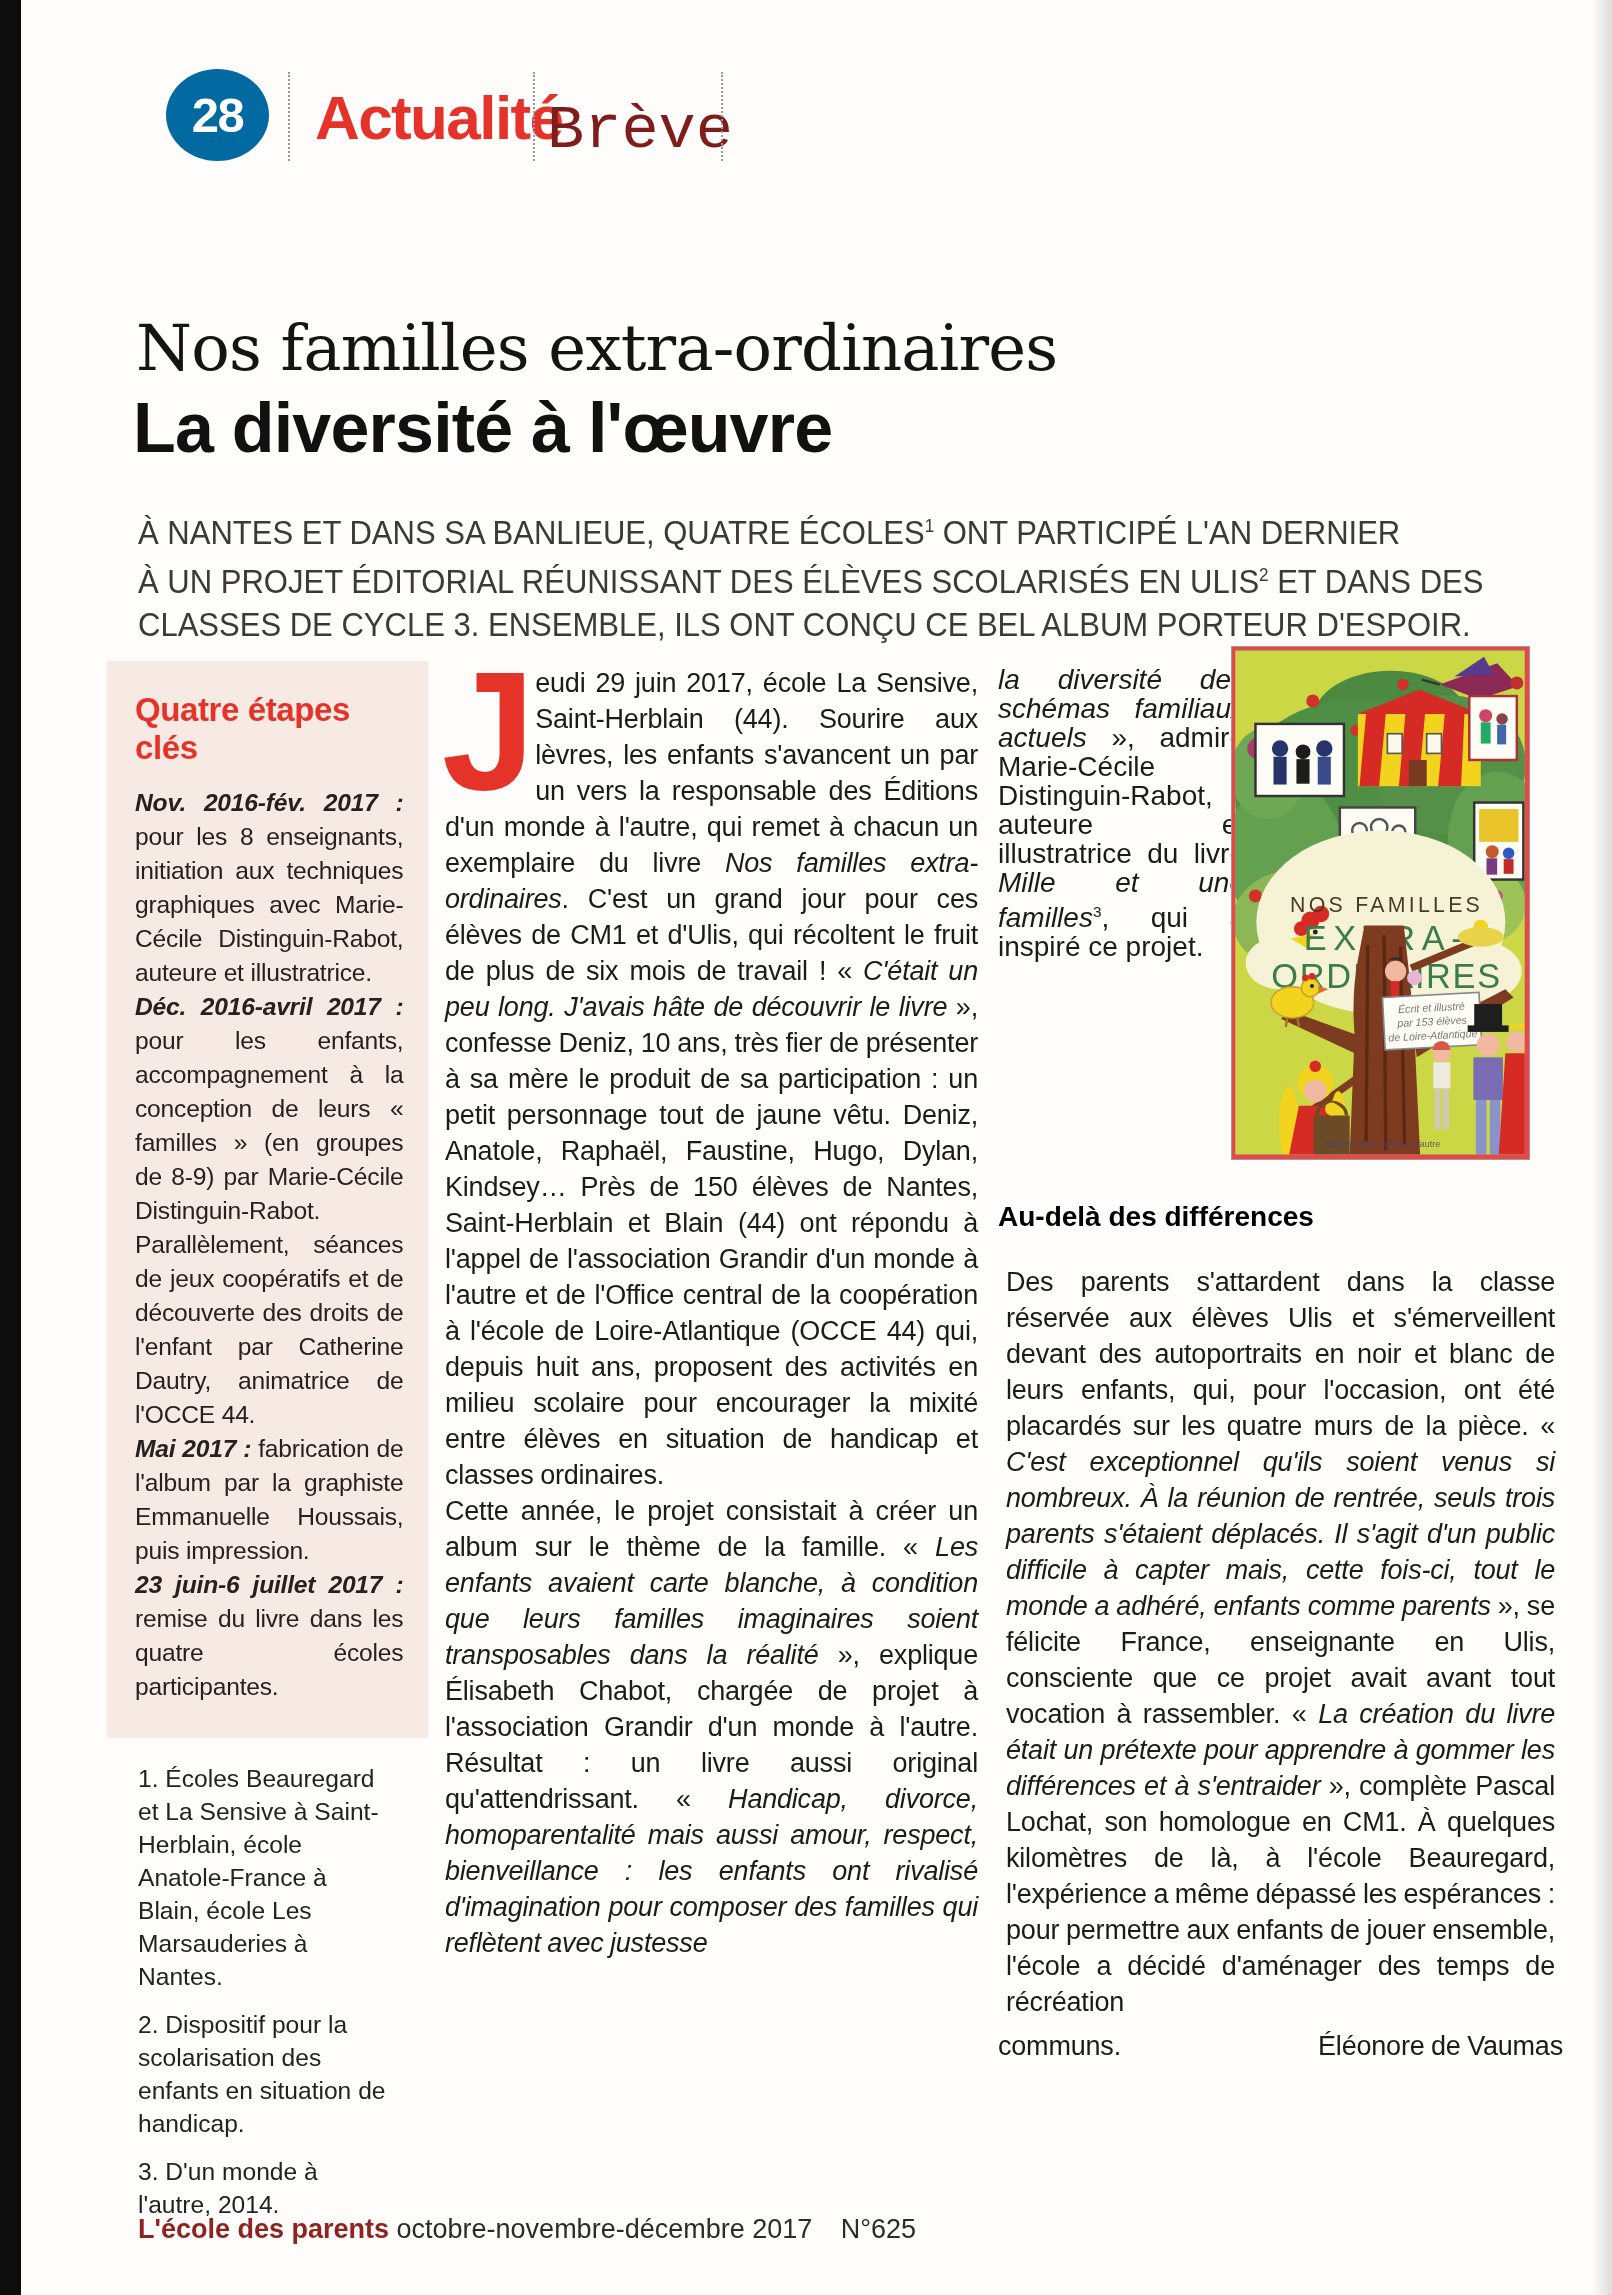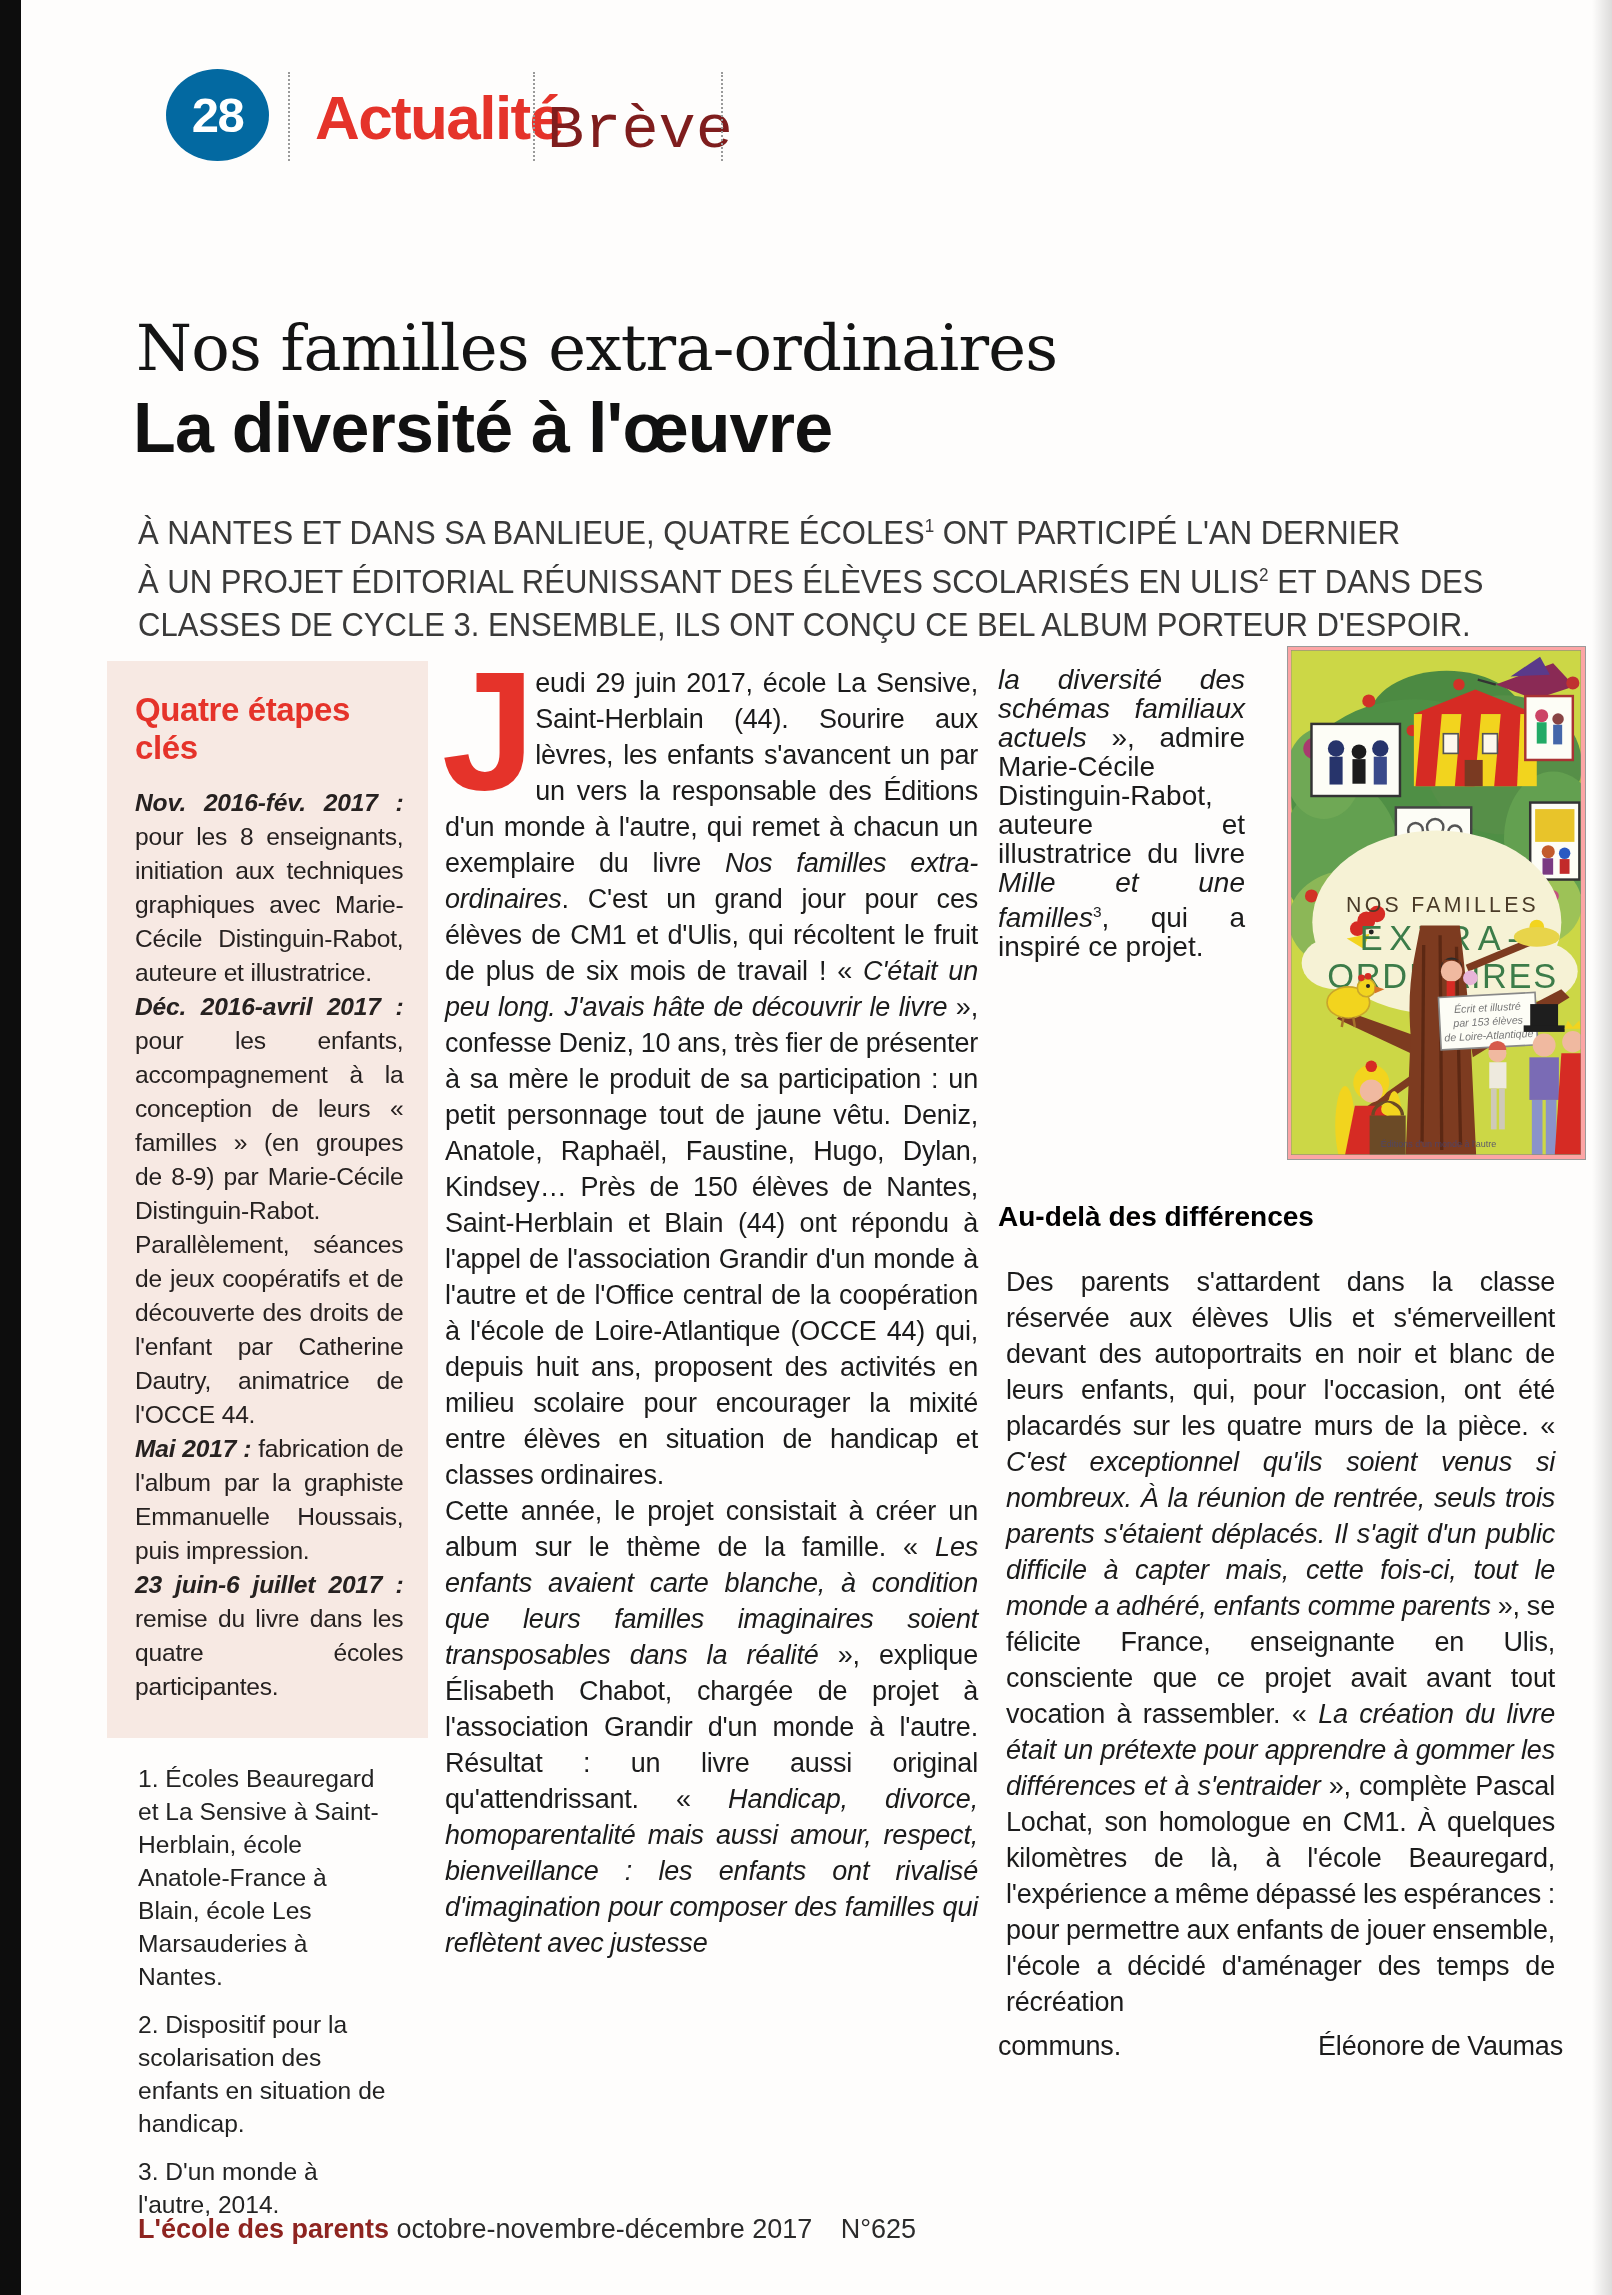--- a/index.html
+++ b/index.html
@@ -38,21 +38,21 @@
   .bodytext{font-size:27px;line-height:36px;text-align:justify;color:#1b1b1b;letter-spacing:-0.2px;word-spacing:-0.8px;}
   .bodytext .i{font-style:italic;}
   .col2{left:445px;top:665px;width:533px;}
   .col2 p{margin:0;}
   .dropcap{float:left;width:82px;height:110px;margin:4.9px 11.5px 0 -3.3px;
     font-size:168px;line-height:123px;font-weight:bold;color:#e5332a;font-family:"Liberation Sans",sans-serif;}
   .col3top{left:998px;top:665px;width:247px;font-size:28px;line-height:29px;text-align:justify;}
   .col3top .i{font-style:italic;}
   .col3top sup{font-size:55%;vertical-align:super;}
   
-  .cover{left:1287px;top:646px;width:290px;height:505px;background:#fca5a5;border:0.8px solid #9a9a9a;
+  .cover{left:1231px;top:646px;width:290px;height:505px;background:#ef4444;border:0.8px solid #9a9a9a;
     box-sizing:content-box;padding:3.3px;}
   .cover svg{display:block;}
   svg text{font-family:"Liberation Sans",sans-serif;}
   
   .sec-head{left:998px;top:1201px;font-size:28px;font-weight:bold;color:#000000;}
   .col3main{left:998px;top:1256px;width:565px;}
   .col3main p{margin:8px;}
   .byline-row{display:flex;justify-content:space-between;align-items:baseline;}
   .byline{font-weight:normal;letter-spacing:-0.2px;}
   

